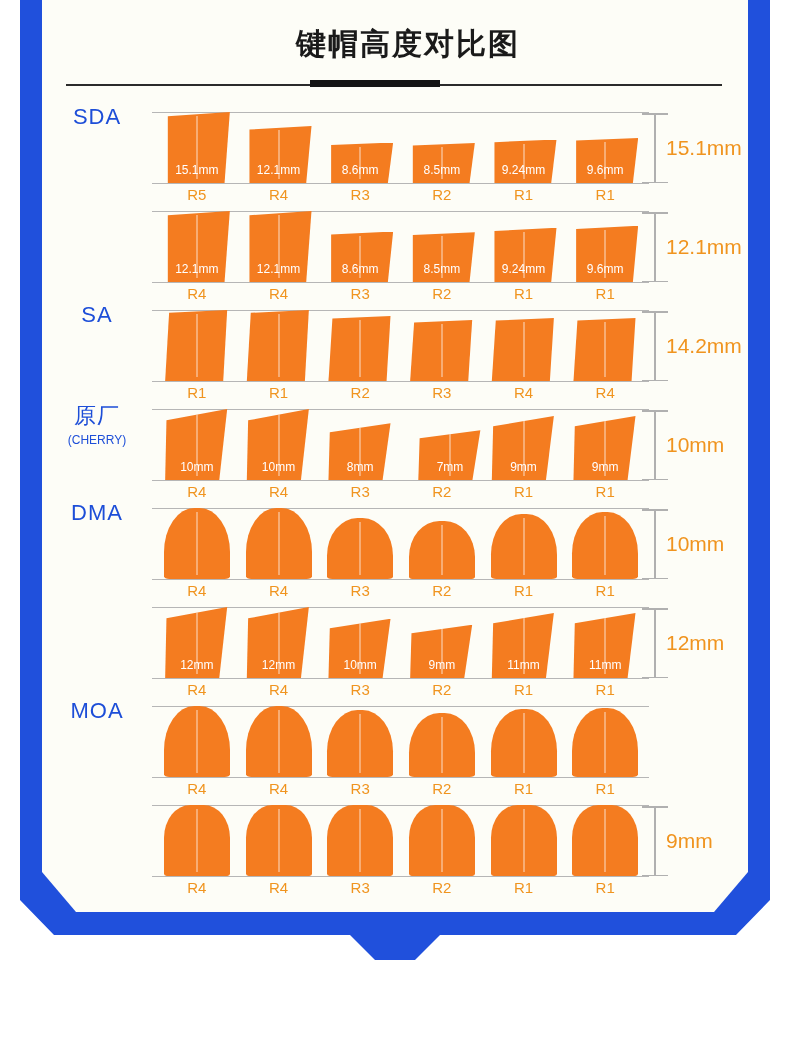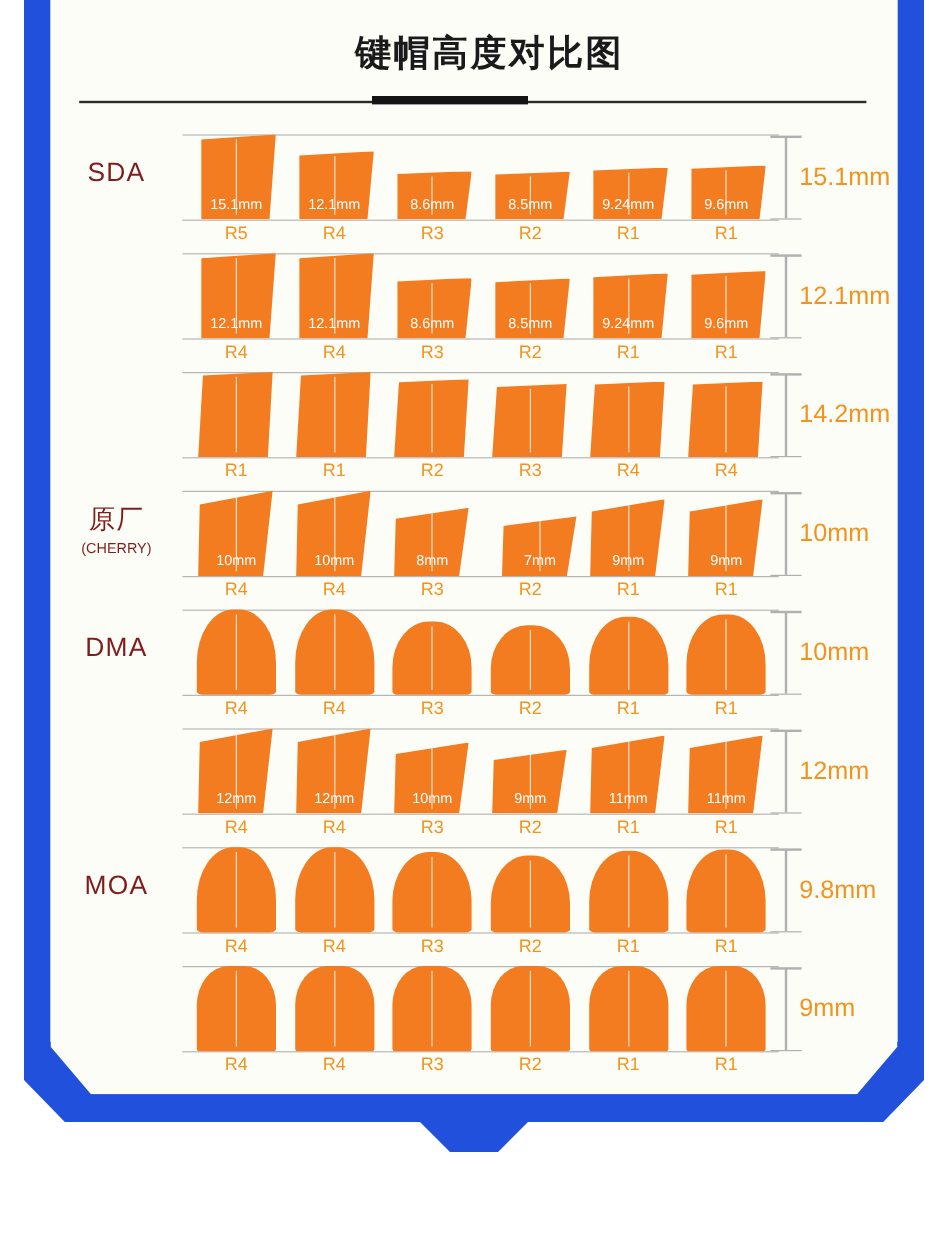--- a/index.html
+++ b/index.html
@@ -43,22 +43,22 @@
     position:absolute;left:268px;top:80px;width:130px;height:7px;
     background:#141414;
   }
 
   
   .rows{position:absolute;left:0;top:104px;width:706px;}
   .row{position:relative;height:99px;}
 
   .row-label{
     position:absolute;left:0;top:0;width:110px;height:80px;
-    display:flex;flex-direction:column;align-items:center;justify-content:center;
-    color:#7f1d1d;font-size:22px;letter-spacing:1px;
+    display:flex;flex-direction:column;align-items:center;justify-content:flex-start;
+    color:#1d4ed8;font-size:22px;letter-spacing:1px;
   }
   .row-label .sub{font-size:12px;margin-top:2px;letter-spacing:0;}
 
   .plot{
     position:absolute;left:110px;top:8px;width:490px;height:72px;
   }
   .topline,.baseline{
     position:absolute;left:0;width:497px;height:1px;background:#b6b6b6;
   }
   .topline{top:0;}
@@ -197,20 +197,23 @@
             <div class="rlab" style="left: 449.167px;">R1</div>
           </div>
           <div class="meas">
             <div class="vline"></div>
             <div class="tick-t"></div>
             <div class="tick-b"></div>
             <div class="val">12.1mm</div>
           </div>
         </div>
         <div class="row">
+          <div class="row-label">
+            <span>SA</span>
+          </div>
           <div class="plot">
             <div class="topline"></div>
             <div class="baseline"></div>
             <div class="caps">
               <div class="cap" style="left: 7.83333px; width: 66px; height: 71px; clip-path: polygon(8% 4%, 96% 0%, 90% 100%, 2% 100%);">
                 <div class="centerline"></div>
               </div>
               <div class="cap" style="left: 89.5px; width: 66px; height: 71px; clip-path: polygon(8% 4%, 96% 0%, 90% 100%, 2% 100%);">
                 <div class="centerline"></div>
               </div>
@@ -411,26 +414,20 @@
             </div>
           </div>
           <div class="rlabels">
             <div class="rlab" style="left: 40.8333px;">R4</div>
             <div class="rlab" style="left: 122.5px;">R4</div>
             <div class="rlab" style="left: 204.167px;">R3</div>
             <div class="rlab" style="left: 285.833px;">R2</div>
             <div class="rlab" style="left: 367.5px;">R1</div>
             <div class="rlab" style="left: 449.167px;">R1</div>
           </div>
-          <div class="meas">
-            <div class="vline"></div>
-            <div class="tick-t"></div>
-            <div class="tick-b"></div>
-            <div class="val">9.8mm</div>
-          </div>
         </div>
         <div class="row">
           <div class="plot">
             <div class="topline"></div>
             <div class="baseline"></div>
             <div class="caps">
               <div class="cap" style="left: 7.83333px; width: 66px; height: 71px; border-radius: 40% 40% 4% 4% / 46% 46% 3% 3%;">
                 <div class="centerline"></div>
               </div>
               <div class="cap" style="left: 89.5px; width: 66px; height: 71px; border-radius: 40% 40% 4% 4% / 46% 46% 3% 3%;">

